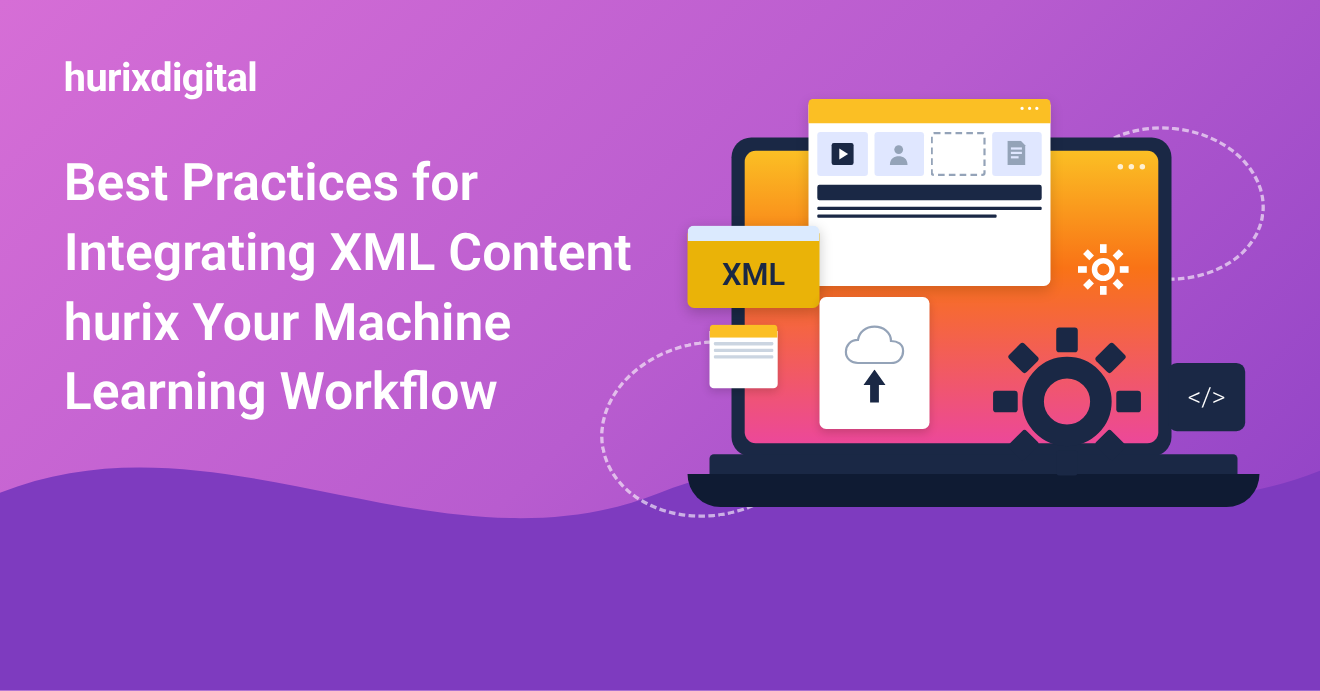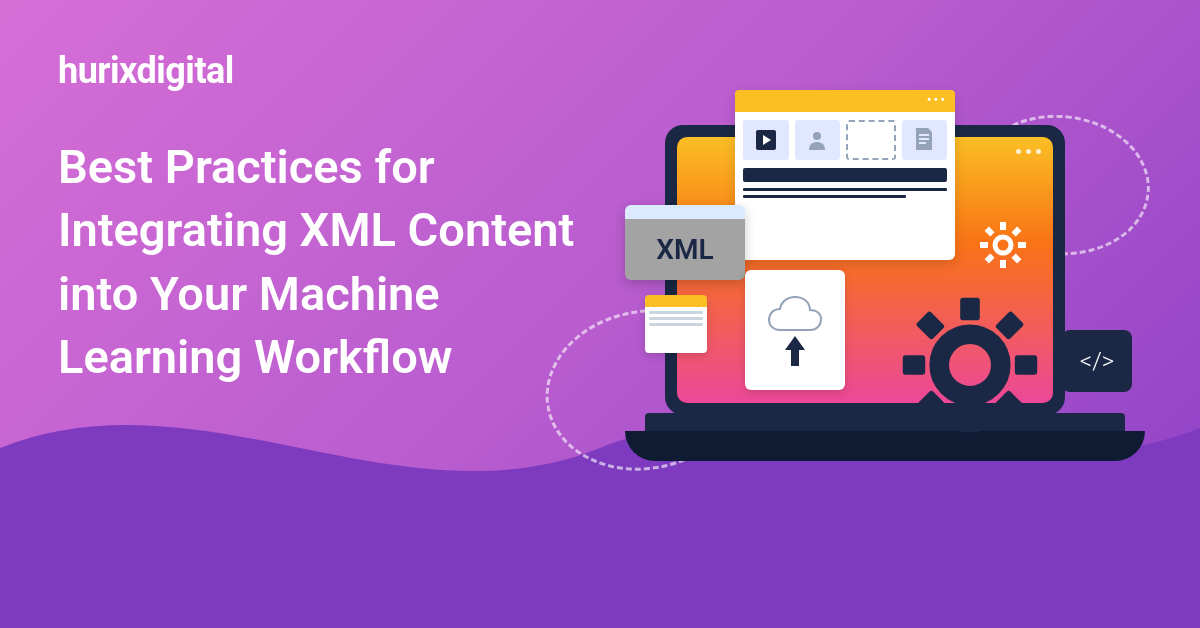--- a/index.html
+++ b/index.html
@@ -24,21 +24,21 @@
 .panel{position:absolute;background:#fff;border-radius:6px;box-shadow:0 4px 12px rgba(0,0,0,0.15)}
 .panel-top{width:220px;height:170px;left:205px;top:10px;padding:8px}
 .pt-header{background:#fbbf24;height:22px;border-radius:4px 4px 0 0;margin:-8px -8px 8px;position:relative}
 .pt-header::after{content:"•••";position:absolute;right:8px;top:2px;color:#fff;font-size:14px;letter-spacing:2px}
 .pt-row{display:flex;gap:6px;margin-bottom:8px}
 .pt-box{flex:1;height:40px;background:#e0e7ff;border-radius:3px;display:flex;align-items:center;justify-content:center}
 .pt-bar{background:#1a2845;height:14px;border-radius:2px;margin-bottom:6px}
 .pt-lines{margin-top:4px}
 .pt-lines div{height:3px;background:#1a2845;margin-bottom:4px;border-radius:1px}
 .pt-lines div:nth-child(2){width:80%}
-.xml-card{position:absolute;width:120px;height:75px;left:95px;top:125px;background:#a3a3a3;border-radius:6px;box-shadow:0 4px 12px rgba(0,0,0,0.2);display:flex;align-items:center;justify-content:center;font-size:28px;font-weight:600;color:#1a2845;border-top:14px solid #dbeafe}
+.xml-card{position:absolute;width:120px;height:75px;left:95px;top:125px;background:#eab308;border-radius:6px;box-shadow:0 4px 12px rgba(0,0,0,0.2);display:flex;align-items:center;justify-content:center;font-size:28px;font-weight:600;color:#1a2845;border-top:14px solid #dbeafe}
 .mini-card{position:absolute;width:62px;height:58px;left:115px;top:215px;background:#fff;border-radius:4px;border-top:12px solid #fbbf24;box-shadow:0 3px 8px rgba(0,0,0,0.15);padding:4px}
 .mini-card div{height:3px;background:#cbd5e1;margin-bottom:3px;border-radius:1px}
 .cloud-card{position:absolute;width:100px;height:120px;left:215px;top:190px;background:#fff;border-radius:6px;box-shadow:0 3px 8px rgba(0,0,0,0.15);padding:12px;display:flex;flex-direction:column;align-items:center;justify-content:center}
 .gear-big{position:absolute;right:130px;top:215px}
 .gear-sm{position:absolute;right:142px;top:140px}
 .code-card{position:absolute;width:70px;height:62px;right:38px;top:250px;background:#1a2845;border-radius:8px;display:flex;align-items:center;justify-content:center;color:#fff;font-size:24px;font-weight:300}
 </style>
 </head>
 <body>
 
@@ -47,21 +47,21 @@
 <div class="wave">
 <svg viewBox="0 0 1200 280" preserveAspectRatio="none">
 <path d="M0,100 C200,20 400,180 600,100 C800,20 1000,160 1200,80 L1200,280 L0,280 Z" fill="#7e3bbf"></path>
 </svg>
 </div>
 
 <div class="logo">
 <span>hurix</span><span class="digital">digital</span>
 </div>
 
-<h1 class="title">Best Practices for Integrating XML Content into Your Machine Learning Workflow</h1>
+<h1 class="title">Best Practices for Integrating XML Content hurix Your Machine Learning Workflow</h1>
 
 <div class="illus">
   <div class="circ circ1"></div>
   <div class="circ circ2"></div>
 
   <div class="laptop">
     <div class="screen">
       <div class="screen-inner">
         <div class="topbar">
             <span></span>

